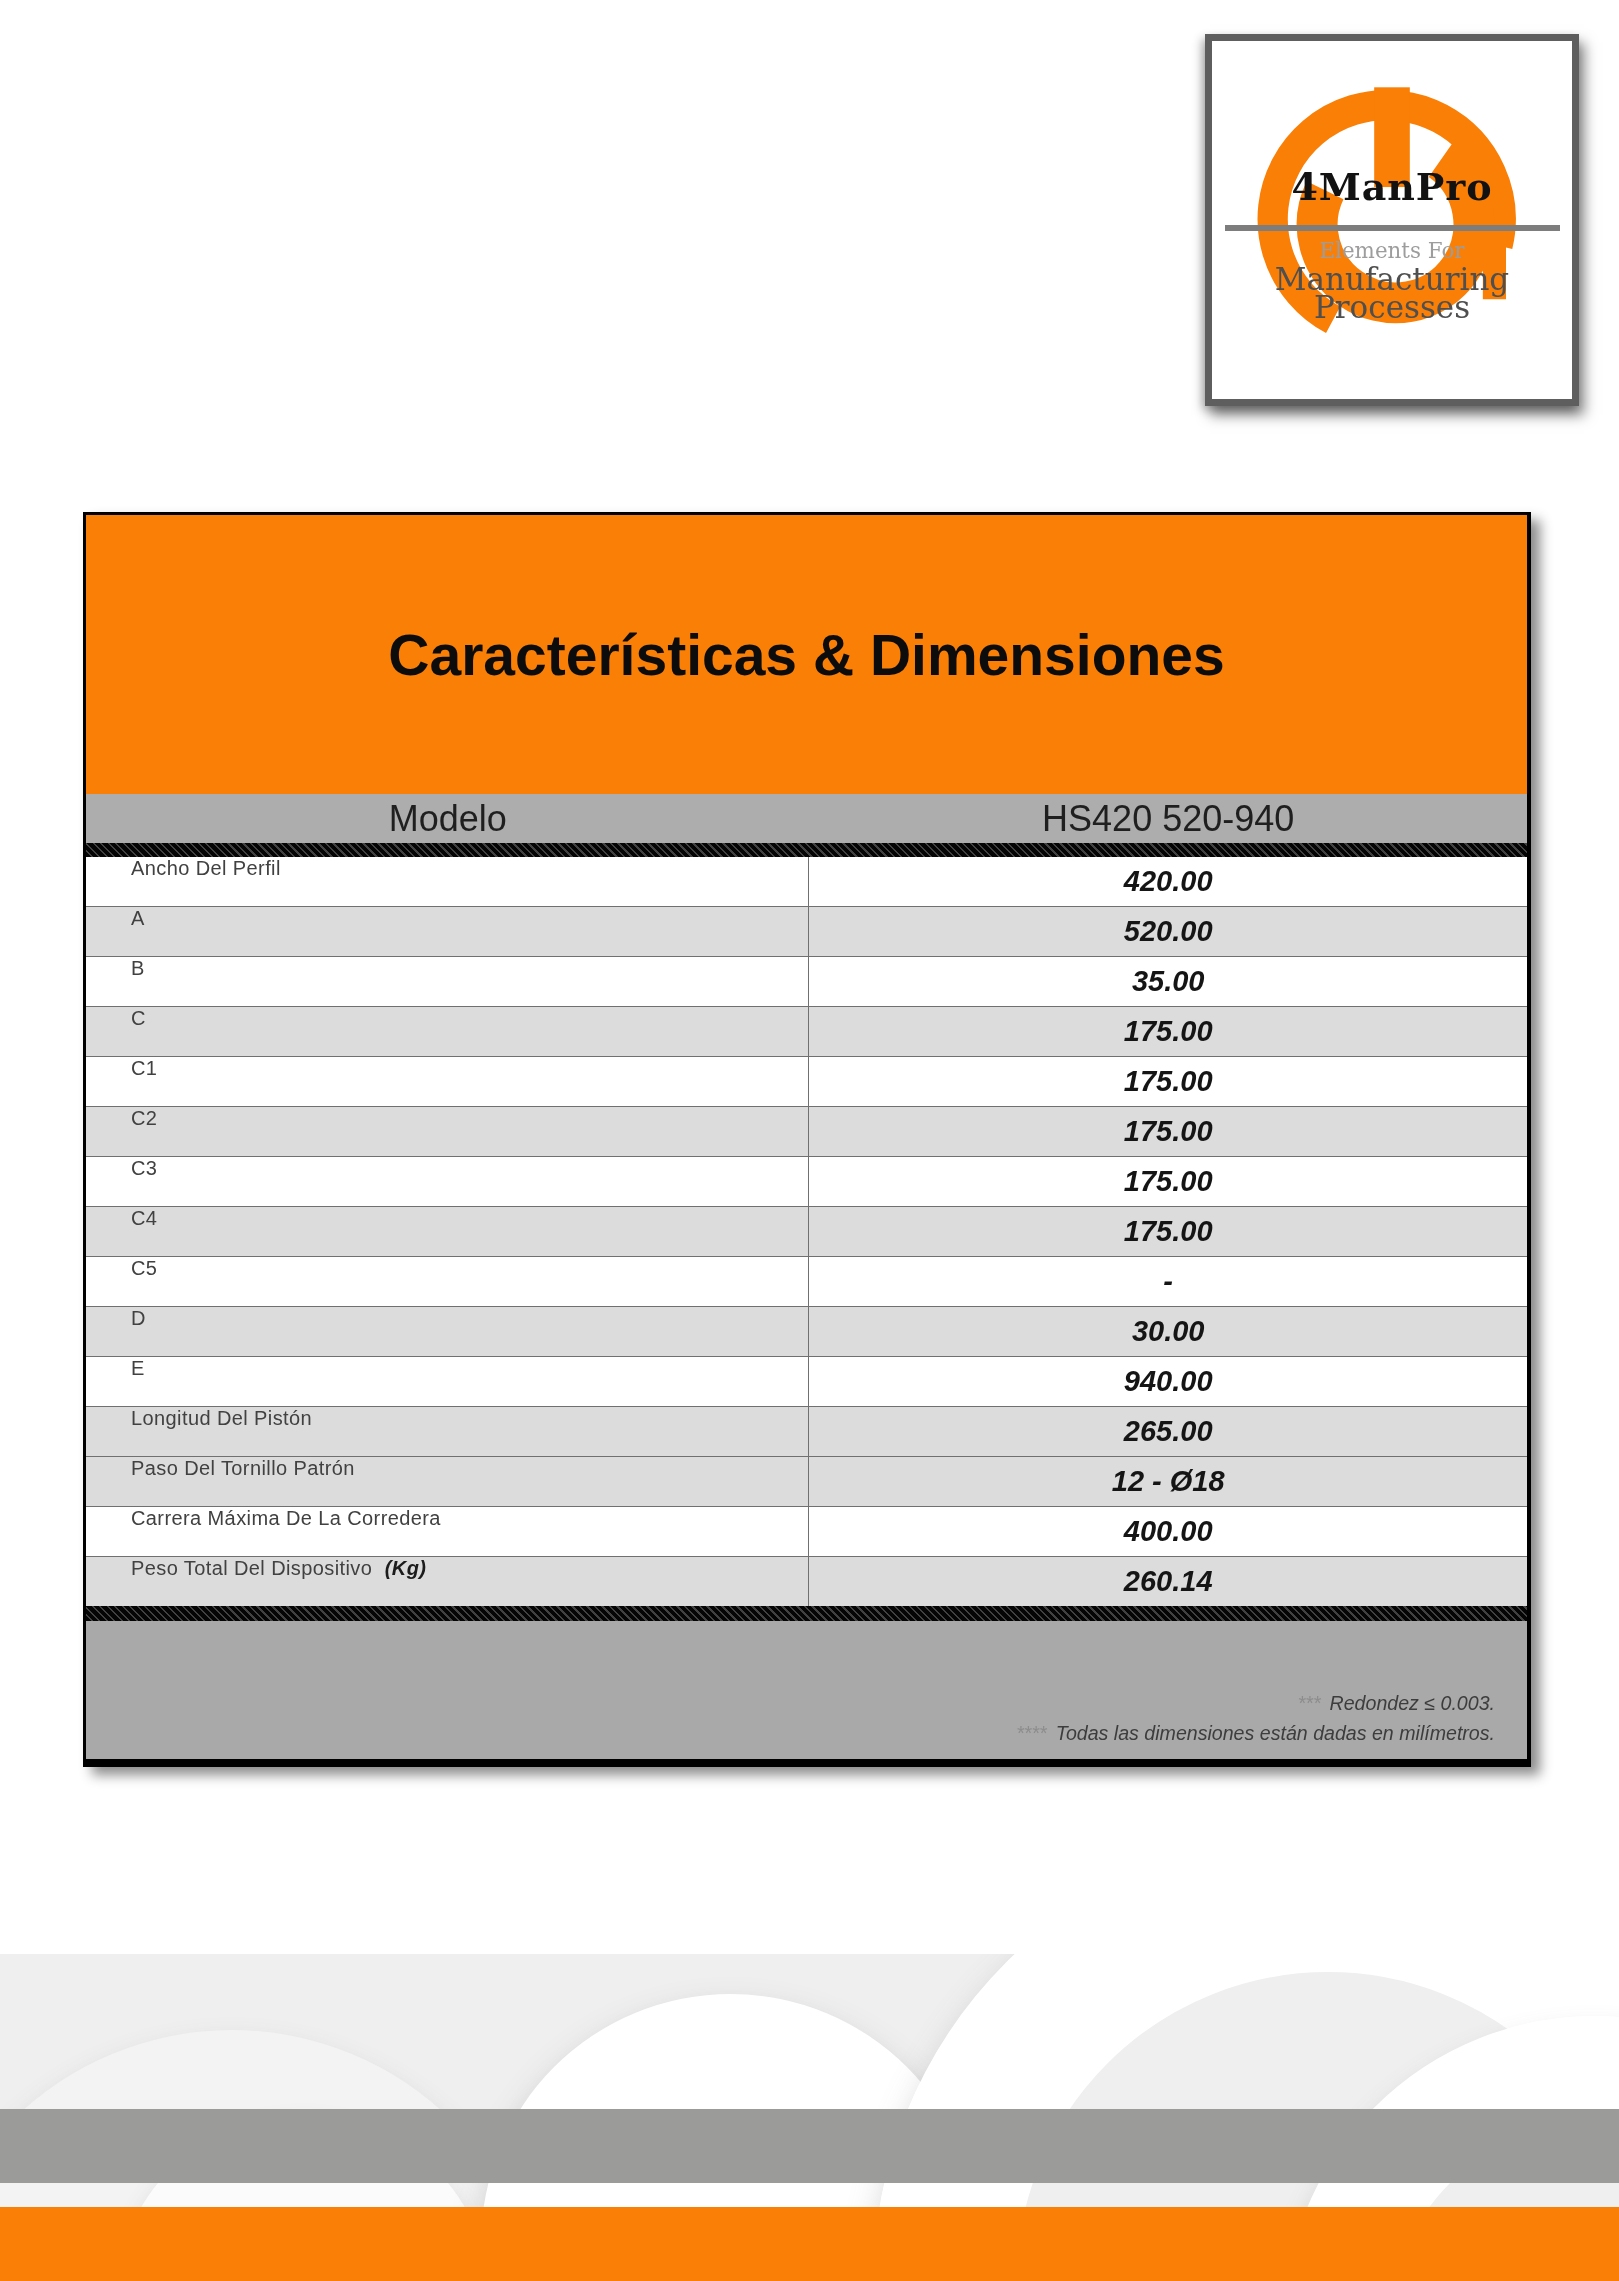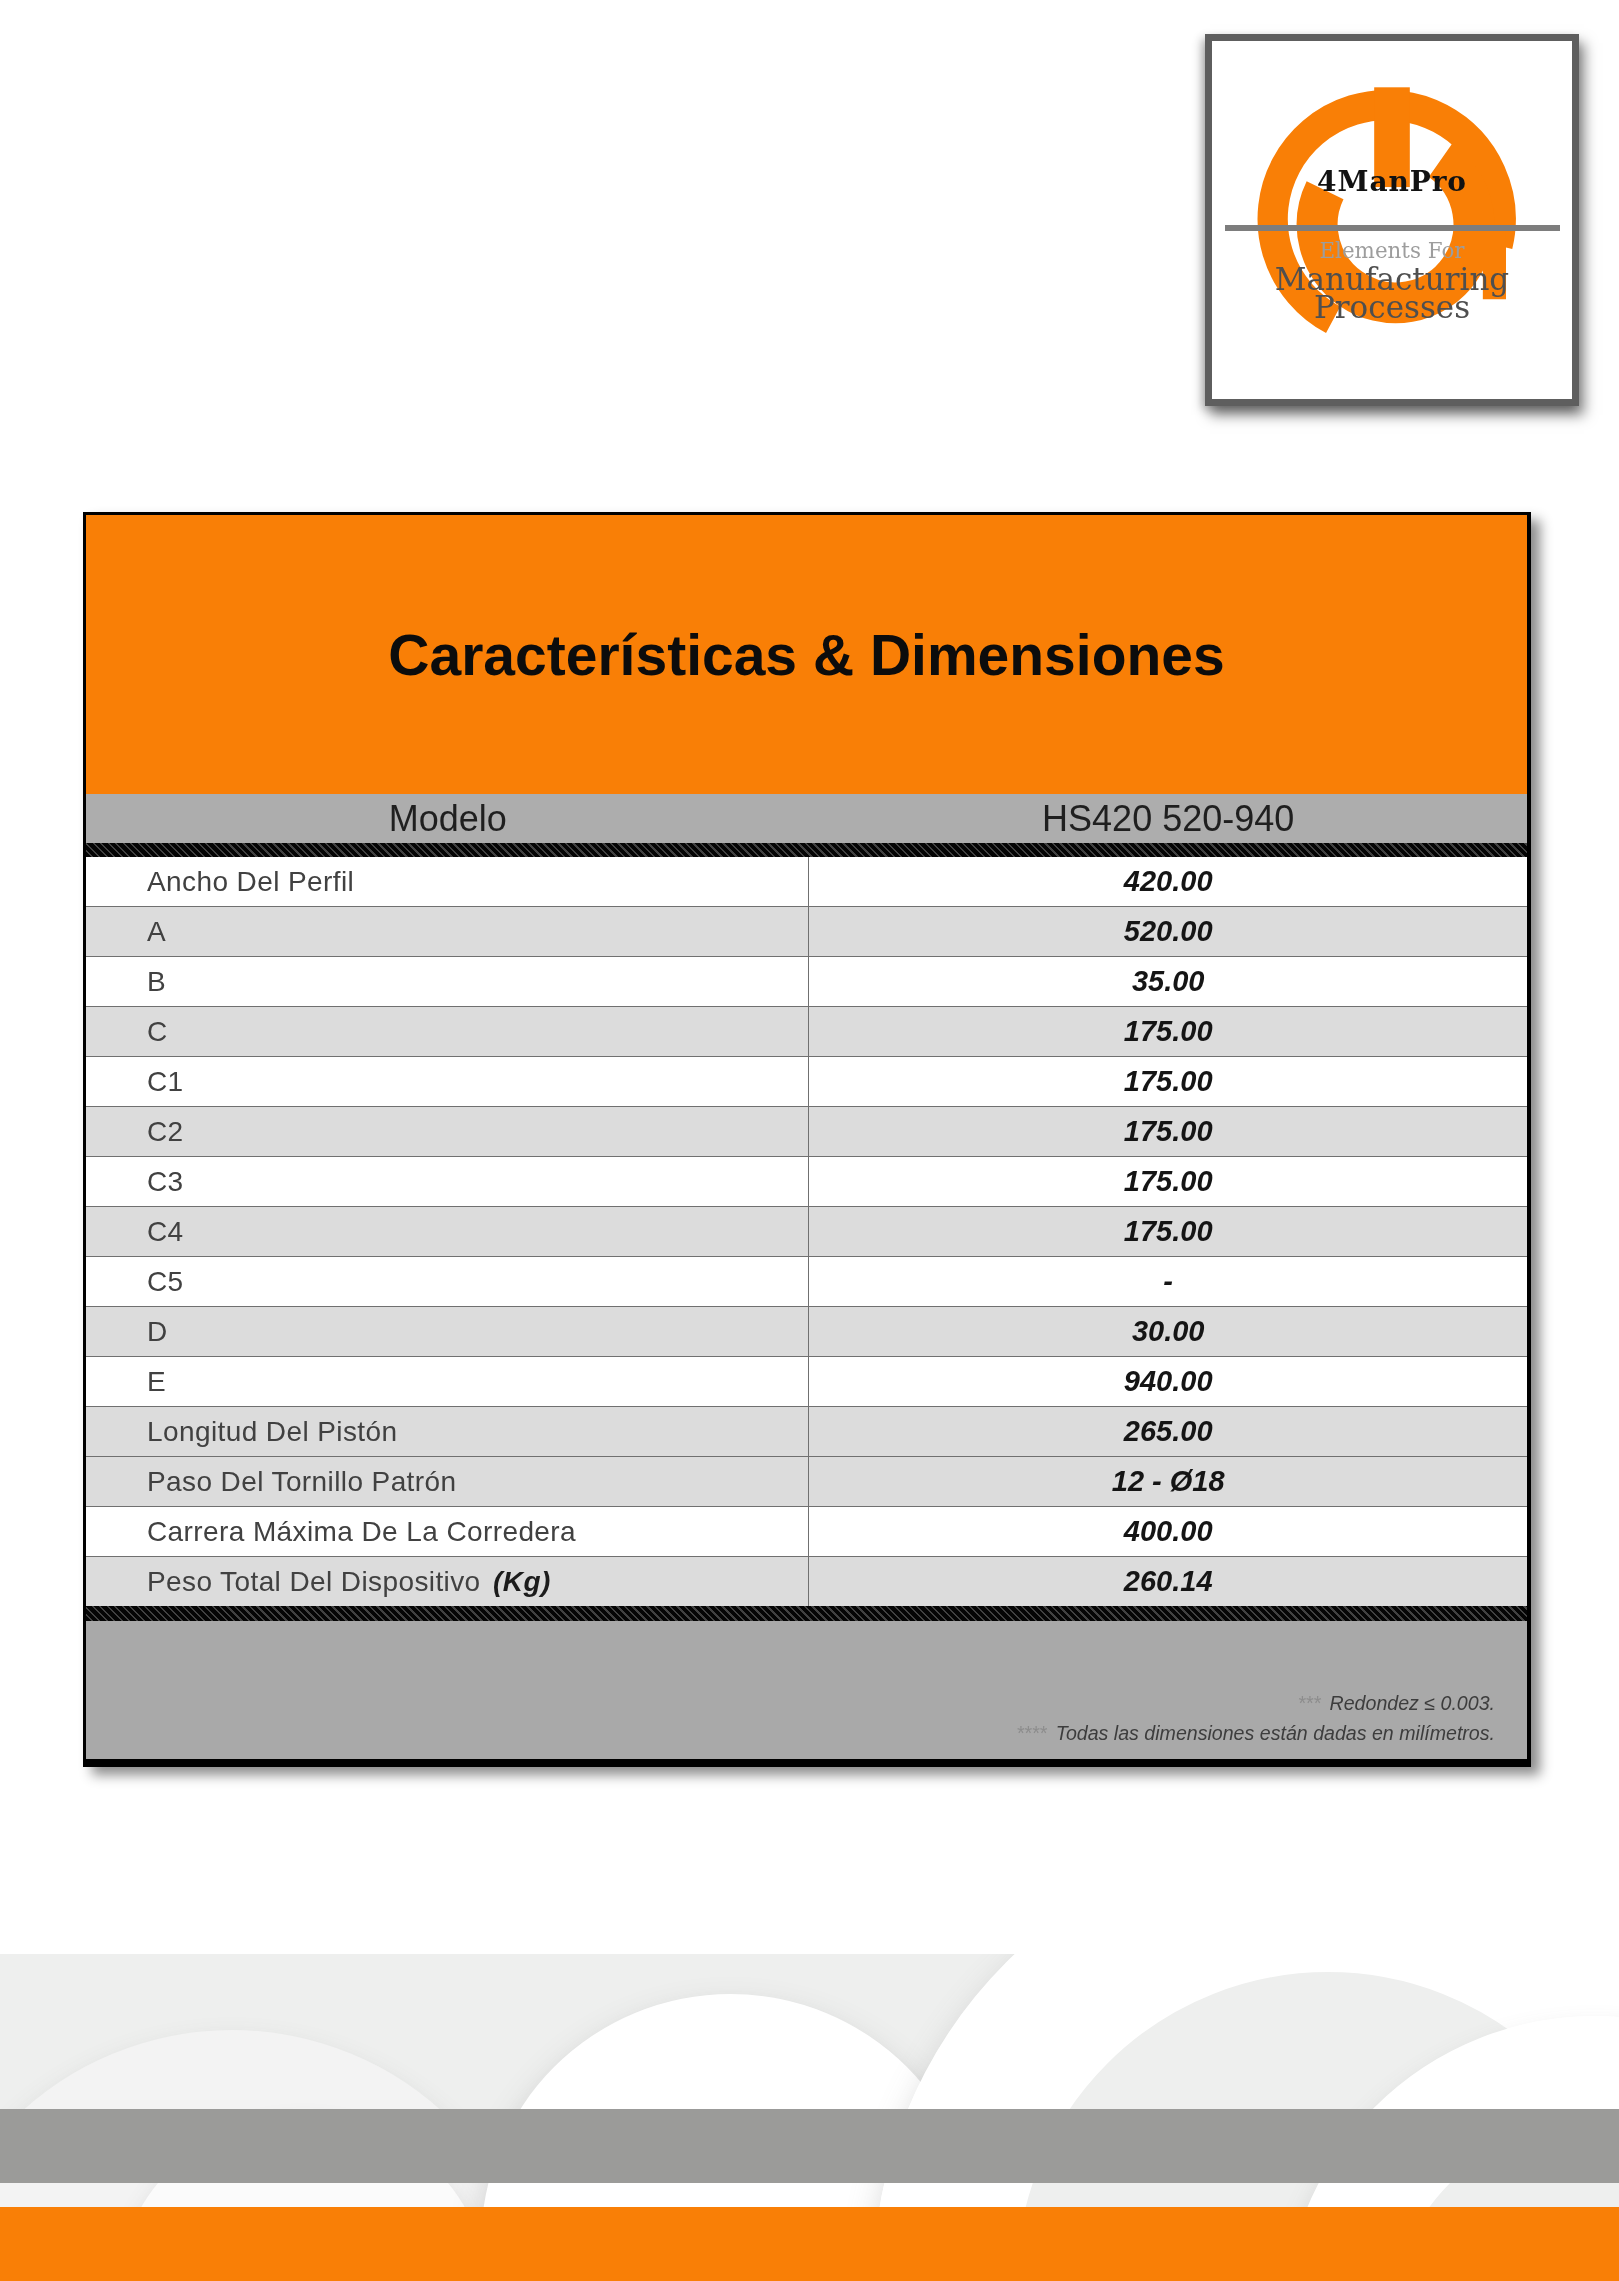--- a/index.html
+++ b/index.html
@@ -10,21 +10,21 @@
 
   
   .logo-box{
     position:absolute;left:1205px;top:34px;width:374px;height:372px;
     background:#ffffff;border:7.1px solid #5e5e5e;box-sizing:border-box;
     box-shadow:5.3px 9px 12.5px rgba(0,0,0,.5), -3.6px 3.6px 9px rgba(0,0,0,.25);
   }
   .logo-box svg{position:absolute;left:0;top:0;width:100%;height:100%;}
   .logo-brand{
     position:absolute;left:0;right:0;top:127px;text-align:center;
-    font-family:"DejaVu Serif",serif;font-weight:bold;font-size:28px;
+    font-family:"DejaVu Serif",serif;font-weight:bold;font-size:38px;
     color:#121212;letter-spacing:0.9px;line-height:1;
   }
   .logo-rule{position:absolute;left:12.5px;right:12.5px;top:184px;height:6.2px;background:#7d7d7d;}
   .logo-taglines{
     position:absolute;left:0;right:0;top:196px;text-align:center;
     font-family:"DejaVu Serif",serif;line-height:28px;
   }
   .logo-tag1{font-size:21.4px;color:#9d9d9d;}
   .logo-tag2{font-size:31px;color:#4f4f4f;}
 
@@ -50,22 +50,22 @@
   .hatch{
     height:14.3px;flex:none;background-color:#101010;
     background-image:repeating-linear-gradient(45deg,#050505 0 3.6px,#414141 3.6px 5.3px);
   }
   .rows{flex:none;height:749px;display:flex;flex-direction:column;}
   .row{flex:1;display:flex;background:#ffffff;border-top:1.8px solid #707070;}
   .row:first-child{border-top:none;}
   .row.alt{background:#DCDCDC;}
   .cell-l{
     width:50.2%;box-sizing:border-box;border-right:1.8px solid #707070;
-    display:flex;align-items:center;padding-left:61px;
-    font-size:28px;color:#414141;letter-spacing:0.4px;
+    display:flex;padding-left:45px;
+    font-size:20px;color:#414141;letter-spacing:0.4px;
   }
   .cell-l .sfx{font-weight:bold;font-style:italic;color:#1c1c1c;margin-left:12.5px;}
   .cell-v{
     flex:1;display:flex;align-items:center;justify-content:center;
     font-size:29px;font-weight:bold;font-style:italic;color:#151515;
   }
   .card-footer{flex:1;background:#A9A9A9;position:relative;}
   .notes{
     position:absolute;right:32px;bottom:10.7px;text-align:right;
     font-style:italic;font-size:19.6px;color:#3d3d3d;line-height:30px;

